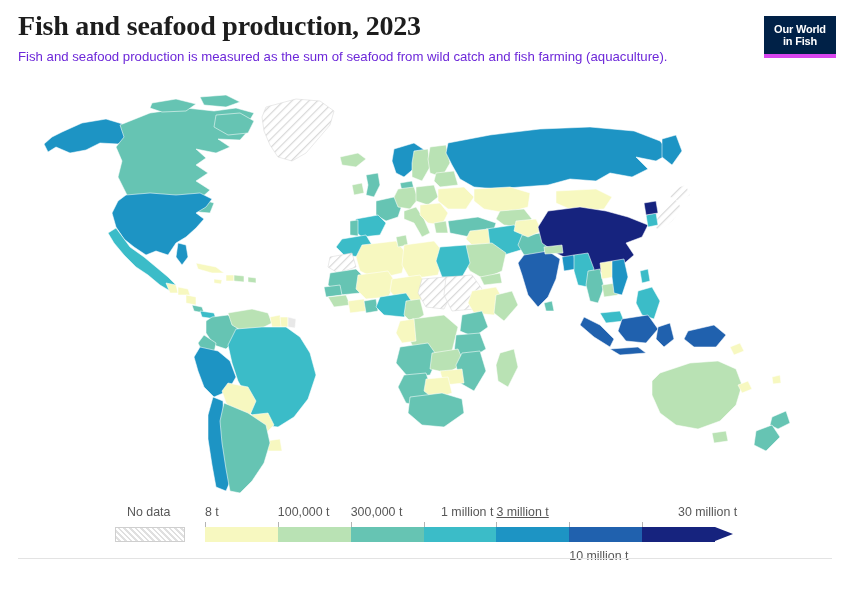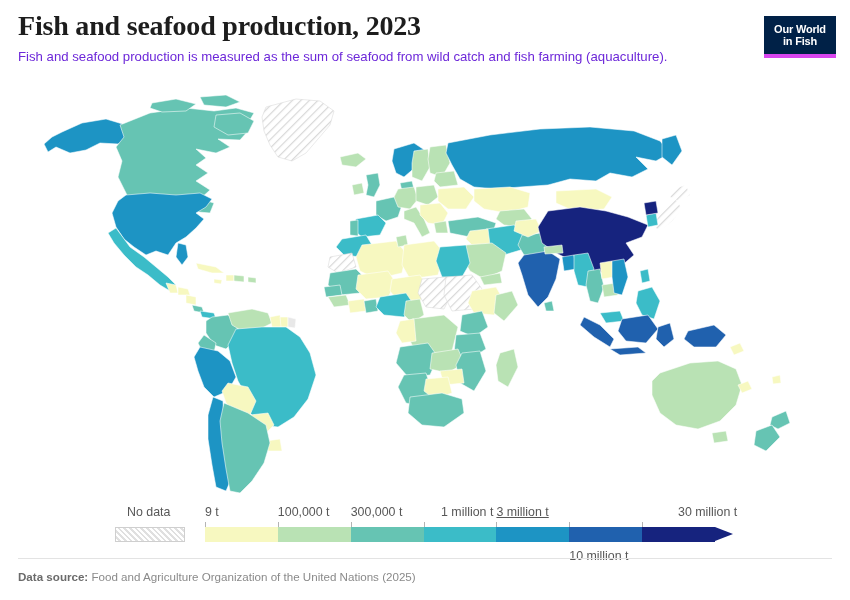--- a/index.html
+++ b/index.html
@@ -237,21 +237,21 @@
         <path class="country" fill="#f7f8c0" d="M772,282 L780,280 L781,288 L773,289 Z"></path>
         <path class="country" fill="#f7f8c0" d="M730,252 L740,248 L744,256 L734,260 Z"></path>
       </g>
     </svg>
   </div>
 
   <div class="legend">
     <div class="legend-inner">
       <div class="lg-labels">
         <span class="lg-label nodata-label">No data</span>
-        <span class="lg-label" id="lbl0" style="left: 90px;">9 t</span>
+        <span class="lg-label" id="lbl0" style="left: 90px;">8 t</span>
         <span class="lg-label" id="lbl1" style="left: 162.857px;">100,000 t</span>
         <span class="lg-label" id="lbl2" style="left: 235.714px;">300,000 t</span>
         <span class="lg-label" id="lbl3" style="left: 326px;">1 million t</span>
         <span class="lg-label" id="lbl4" style="left: 381.429px; text-decoration: underline;">3 million t</span>
         <span class="lg-label" id="lbl5" style="left: 454.286px; margin-top: 44px;">10 million t</span>
         <span class="lg-label" id="lbl6" style="left: 519px; margin-left: 44px;">30 million t</span>
       </div>
       <div class="lg-bar">
         <div class="nodata-swatch"></div>
         <div class="ramp" id="ramp" style="width: 528px;">
@@ -269,19 +269,15 @@
             <div class="tick" style="left: 364.286px;"></div>
             <div class="bin" style="left: 437.143px; width: 72.8571px; background: rgb(22, 35, 126);"></div>
             <div class="tick" style="left: 437.143px;"></div>
             <div class="arrow" style="left: 510px; border-left: 18px solid rgb(22, 35, 126);"></div>
           </div>
       </div>
     </div>
   </div>
 
   <div class="footer">
-    <div>
-      <span class="src-label">Data source:</span>
-      <span class="src-text">Food and Agriculture Organization of the United Nations (2025)</span>
-    </div>
   </div>
 
 </div>
 
 </body></html>

